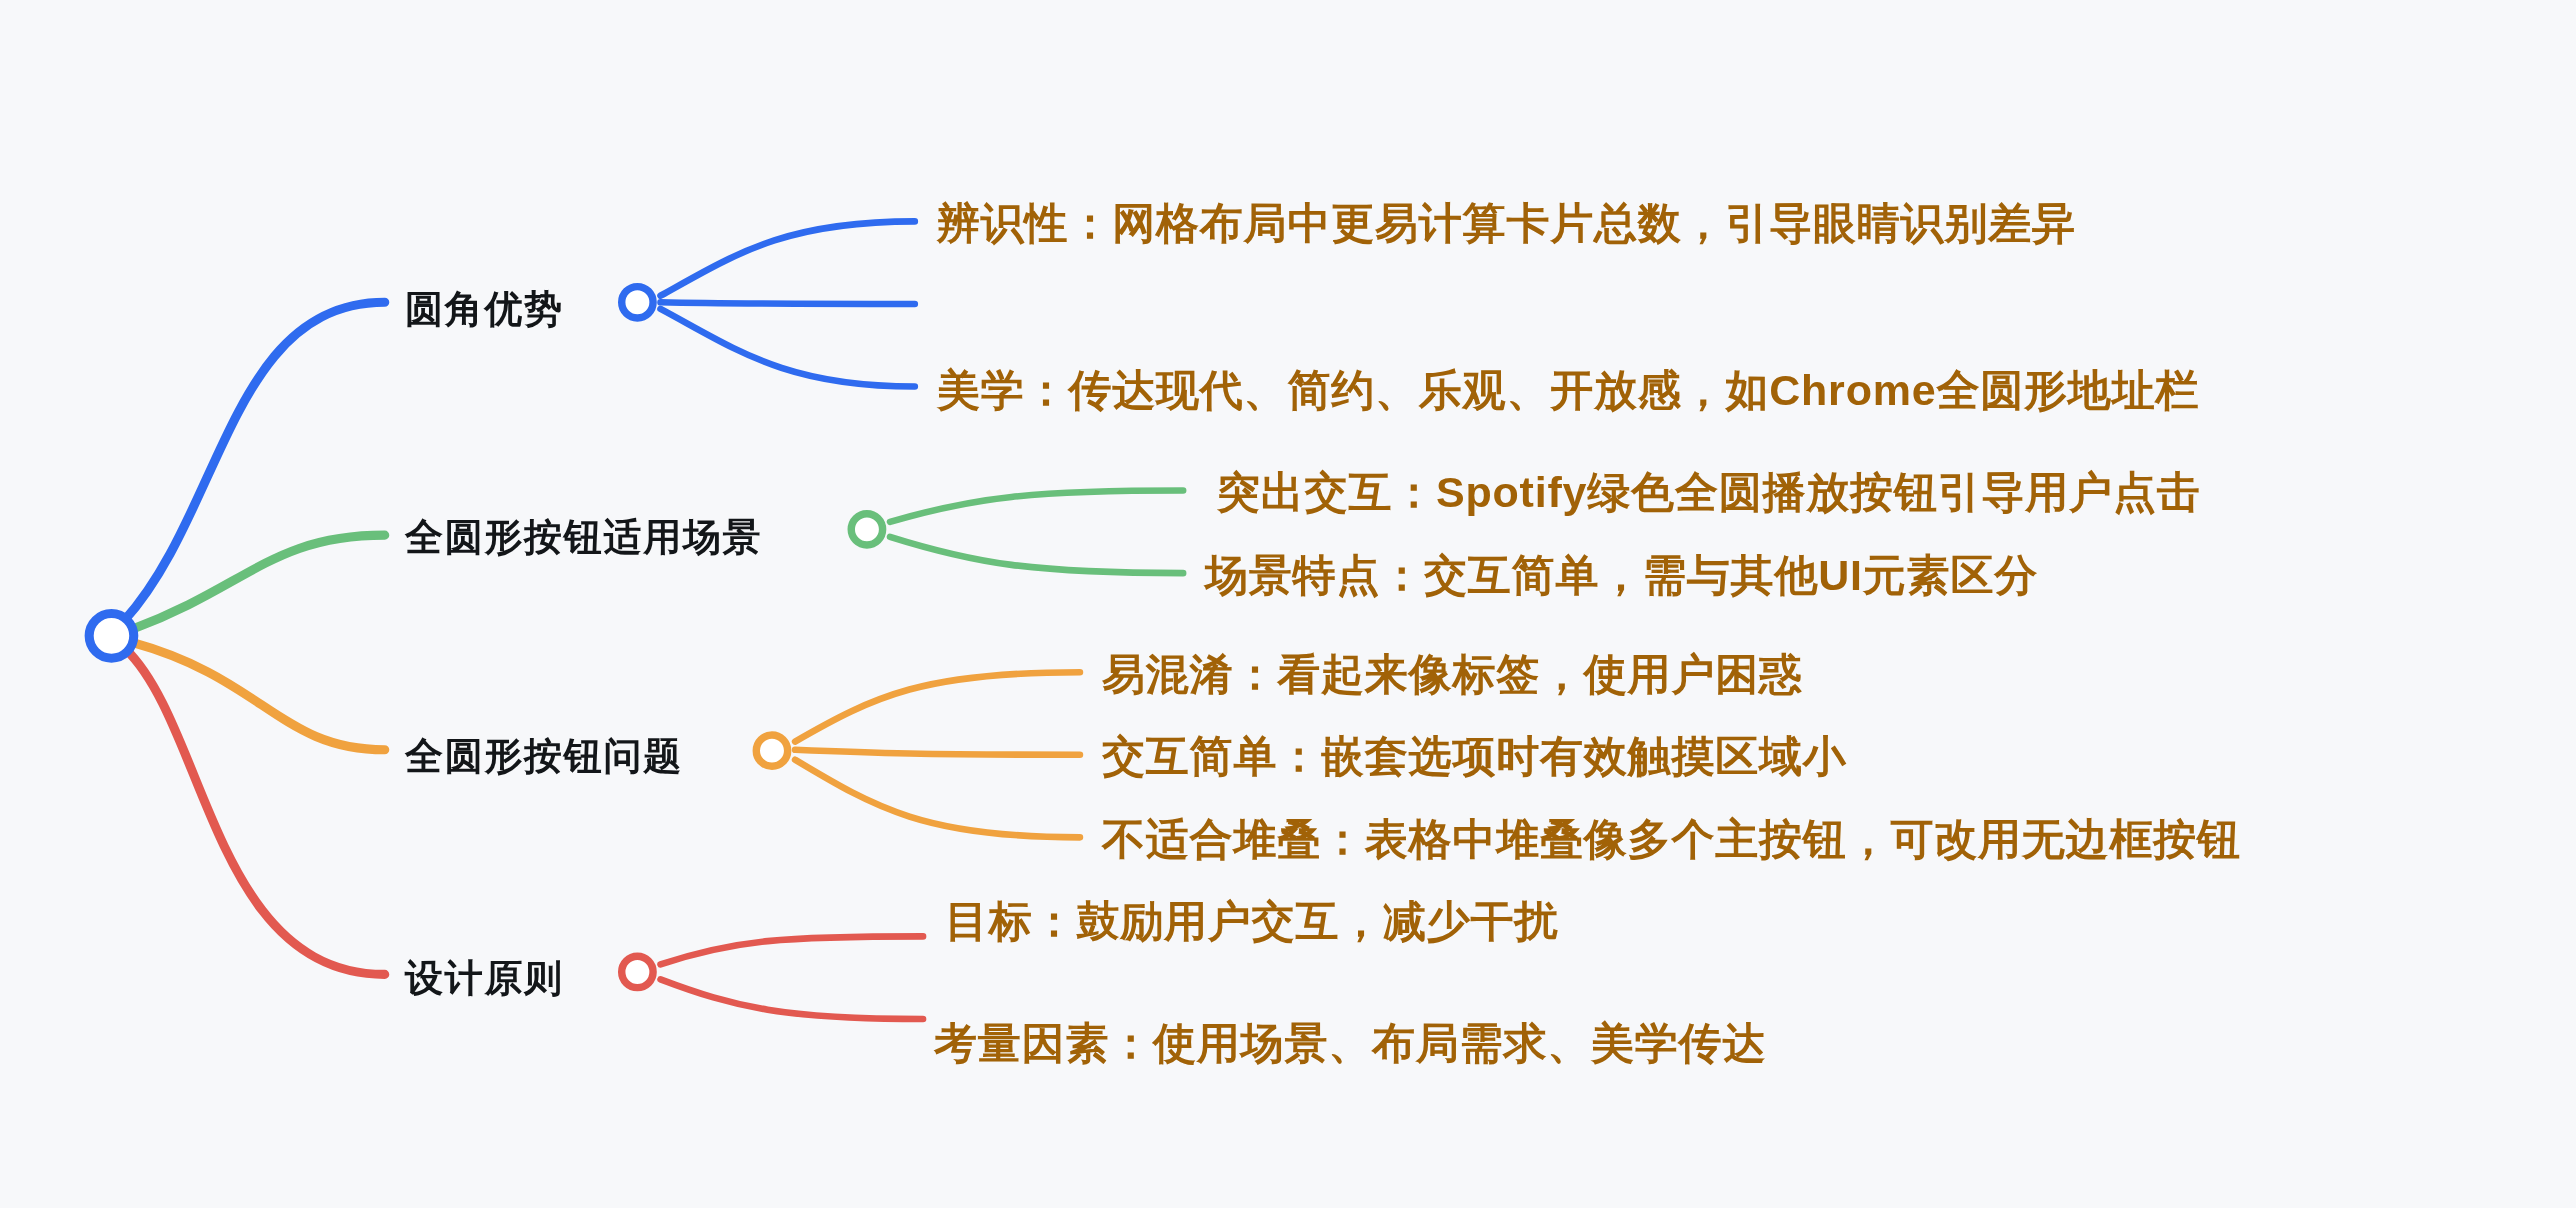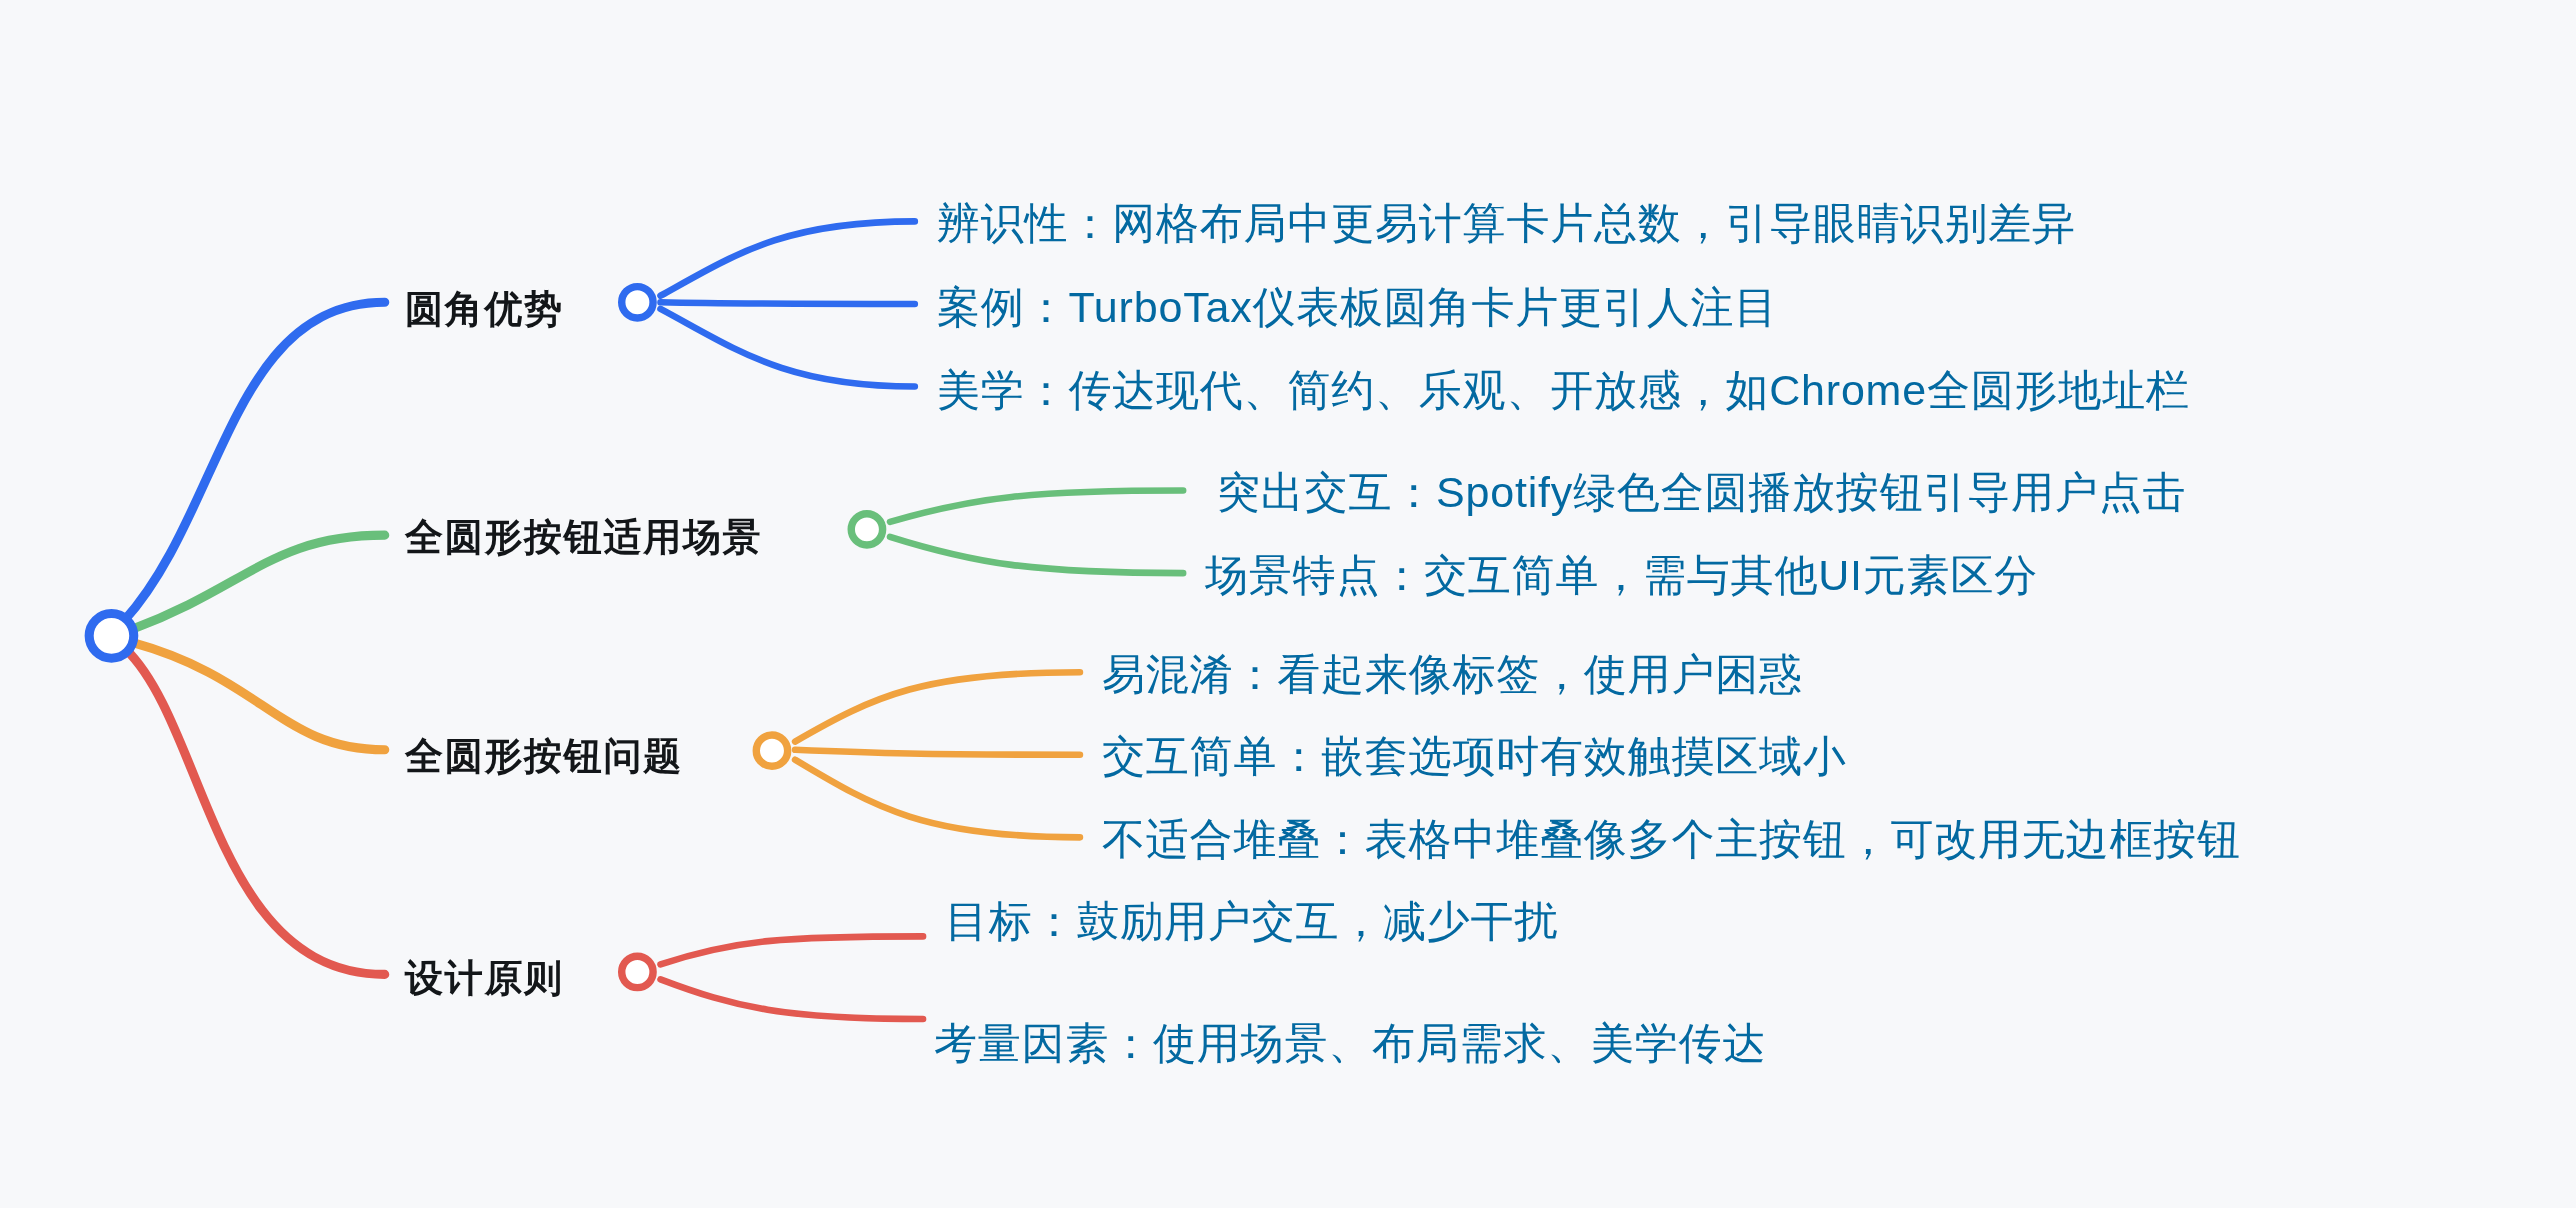--- a/index.html
+++ b/index.html
@@ -26,22 +26,22 @@
     font-weight: 700;
     color: #131619;
     letter-spacing: 1.7px;
     line-height: 1;
   }
   .child-topic {
     position: absolute;
     transform: translateY(-50%);
     white-space: nowrap;
     font-size: 43px;
-    font-weight: 400;
-    color: #0369a1;
+    font-weight: 700;
+    color: #a16207;
     letter-spacing: 0.8px;
     line-height: 1;
   }
 </style>
 </head>
 <body>
 
 <div id="stage" style="background: rgb(247, 248, 250);">
 
   <svg id="links" viewBox="0 0 3120 1464" xmlns="http://www.w3.org/2000/svg">
@@ -67,21 +67,20 @@
 
     <circle cx="135" cy="770" r="27" stroke-width="11" stroke="#2f6bef"></circle>
     <circle cx="772" cy="366" r="19" stroke-width="9" stroke="#2f6bef"></circle>
     <circle cx="1050" cy="641" r="19" stroke-width="9" stroke="#69bf7b"></circle>
     <circle cx="935" cy="909" r="19" stroke-width="9" stroke="#f0a23f"></circle>
     <circle cx="772" cy="1177" r="19" stroke-width="9" stroke="#e25950"></circle>
   </svg>
 
   <div class="branch-label" style="left:405px; top:309px;">圆角优势</div>
   <div class="child-topic" style="left:937px; top:223px;">辨识性：网格布局中更易计算卡片总数，引导眼睛识别差异</div>
-  <div class="child-topic" style="left:937px; top:307px;">案例：TurboTax仪表板圆角卡片更引人注目</div>
   <div class="child-topic" style="left:937px; top:390px;">美学：传达现代、简约、乐观、开放感，如Chrome全圆形地址栏</div>
 
   <div class="branch-label" style="left:405px; top:537px;">全圆形按钮适用场景</div>
   <div class="child-topic" style="left:1205px; top:492px;margin-left:12px;">突出交互：Spotify绿色全圆播放按钮引导用户点击</div>
   <div class="child-topic" style="left:1205px; top:575px;">场景特点：交互简单，需与其他UI元素区分</div>
 
   <div class="branch-label" style="left:405px; top:756px;">全圆形按钮问题</div>
   <div class="child-topic" style="left:1102px; top:674px;">易混淆：看起来像标签，使用户困惑</div>
   <div class="child-topic" style="left:1102px; top:756px;">交互简单：嵌套选项时有效触摸区域小</div>
   <div class="child-topic" style="left:1102px; top:839px;">不适合堆叠：表格中堆叠像多个主按钮，可改用无边框按钮</div>

